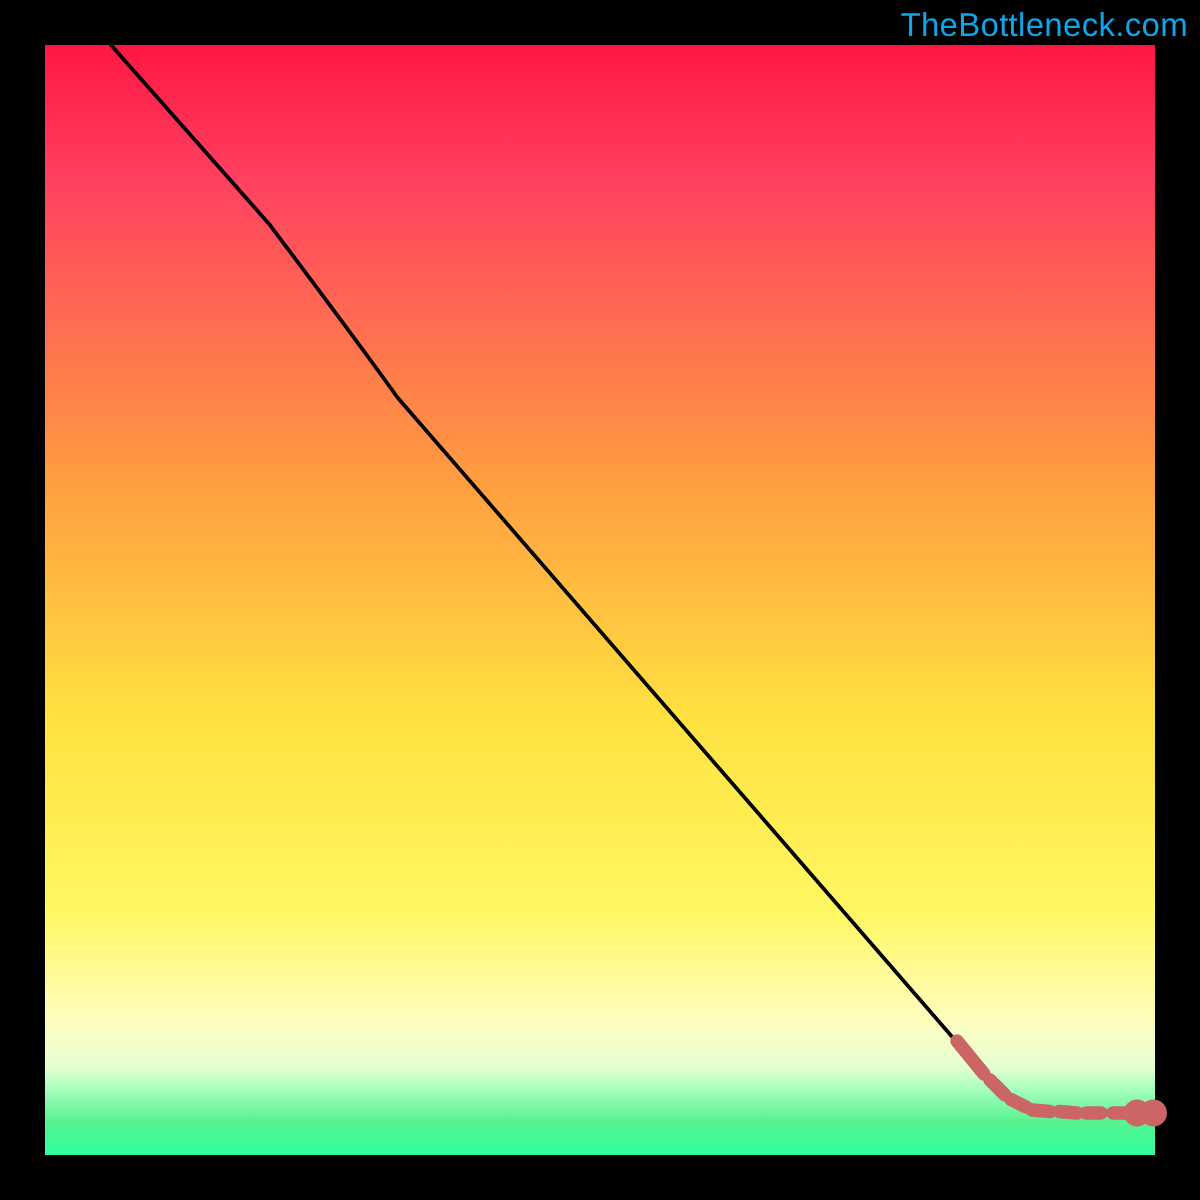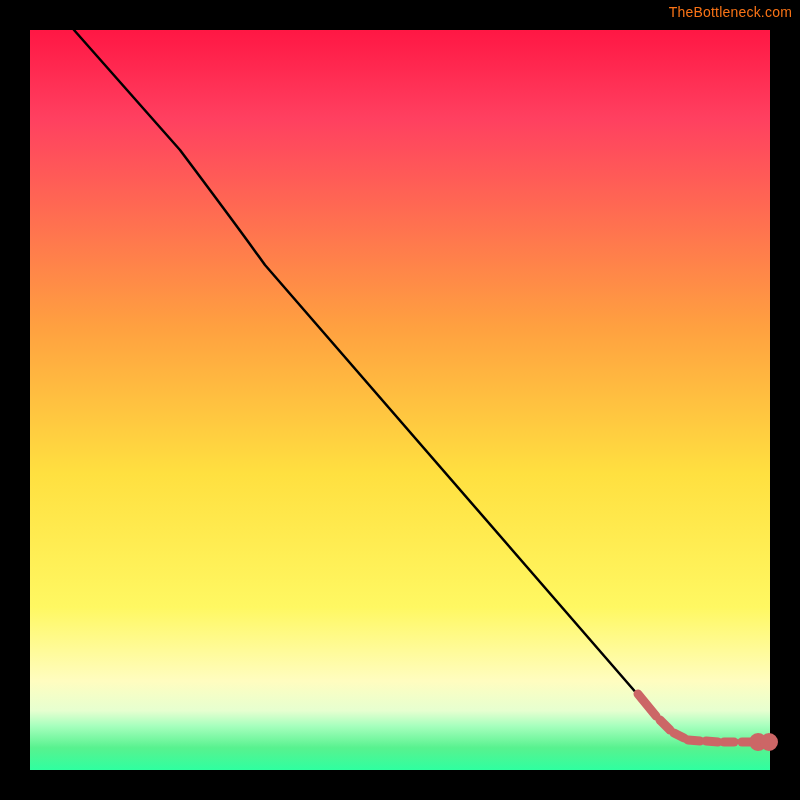--- a/index.html
+++ b/index.html
@@ -43,22 +43,22 @@
     left: 0;
     top: 0;
     width: 740px;
     height: 740px;
     overflow: visible;
   }
   .watermark {
     position: absolute;
     top: 4px;
     right: 8px;
-    color: #f97316;
-    font-size: 14px;
+    color: #0ea5e9;
+    font-size: 22px;
     letter-spacing: 0.2px;
     user-select: none;
   }
 </style>
 </head>
 <body>
 
 <div class="stage">
 
   <div class="plot">

